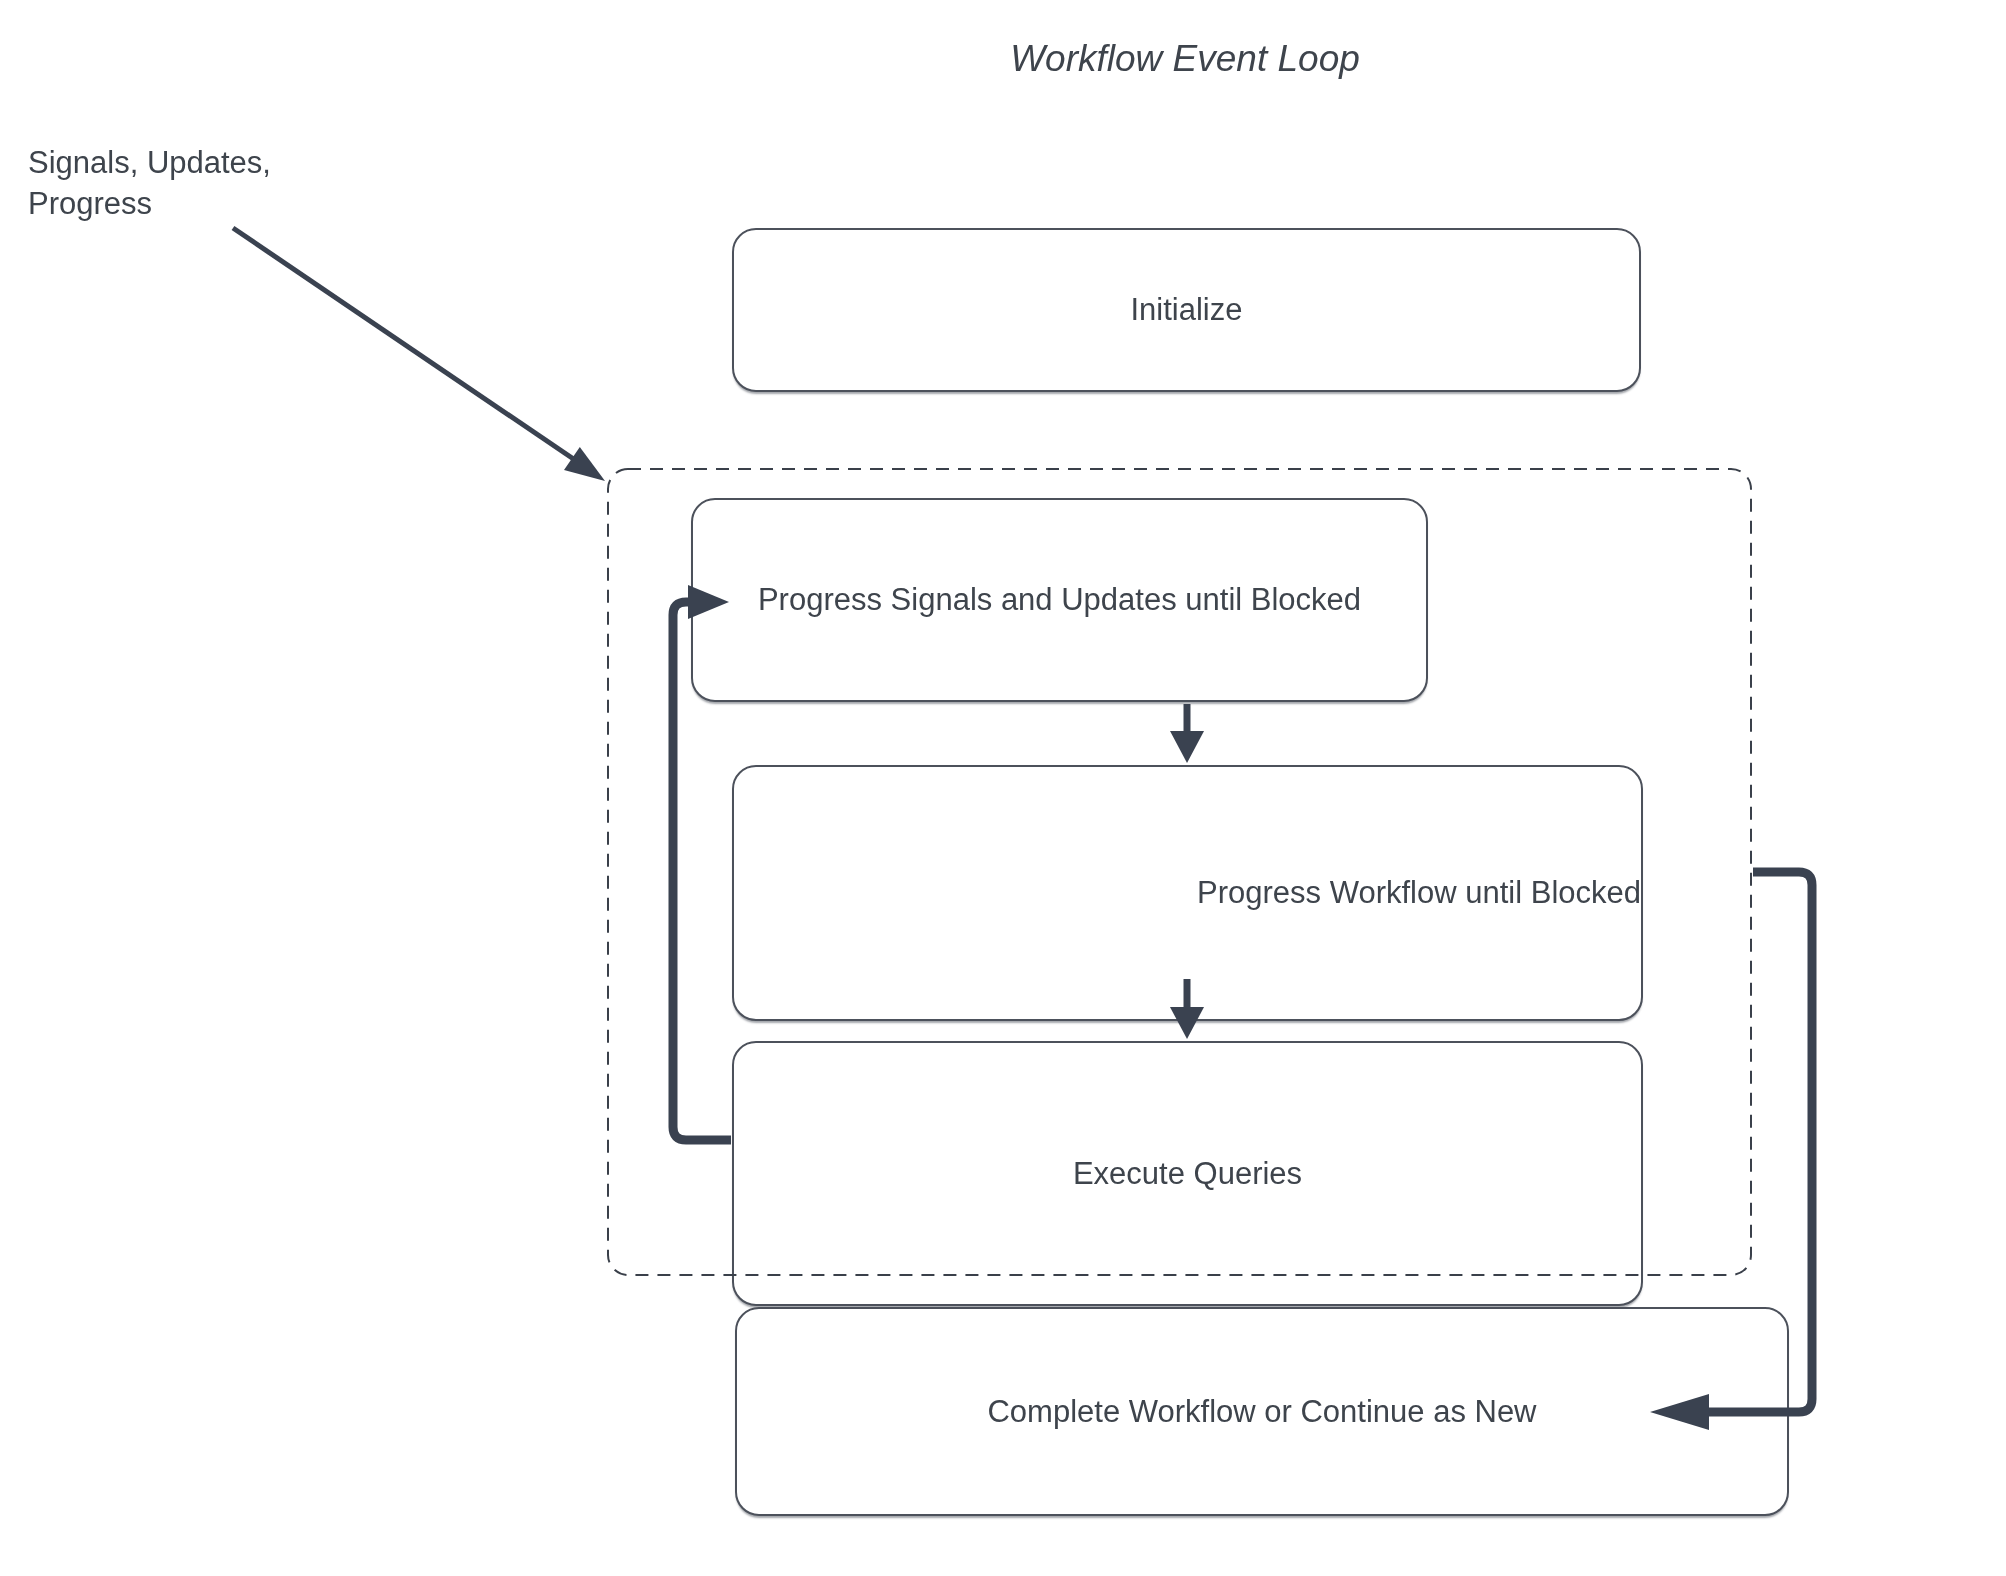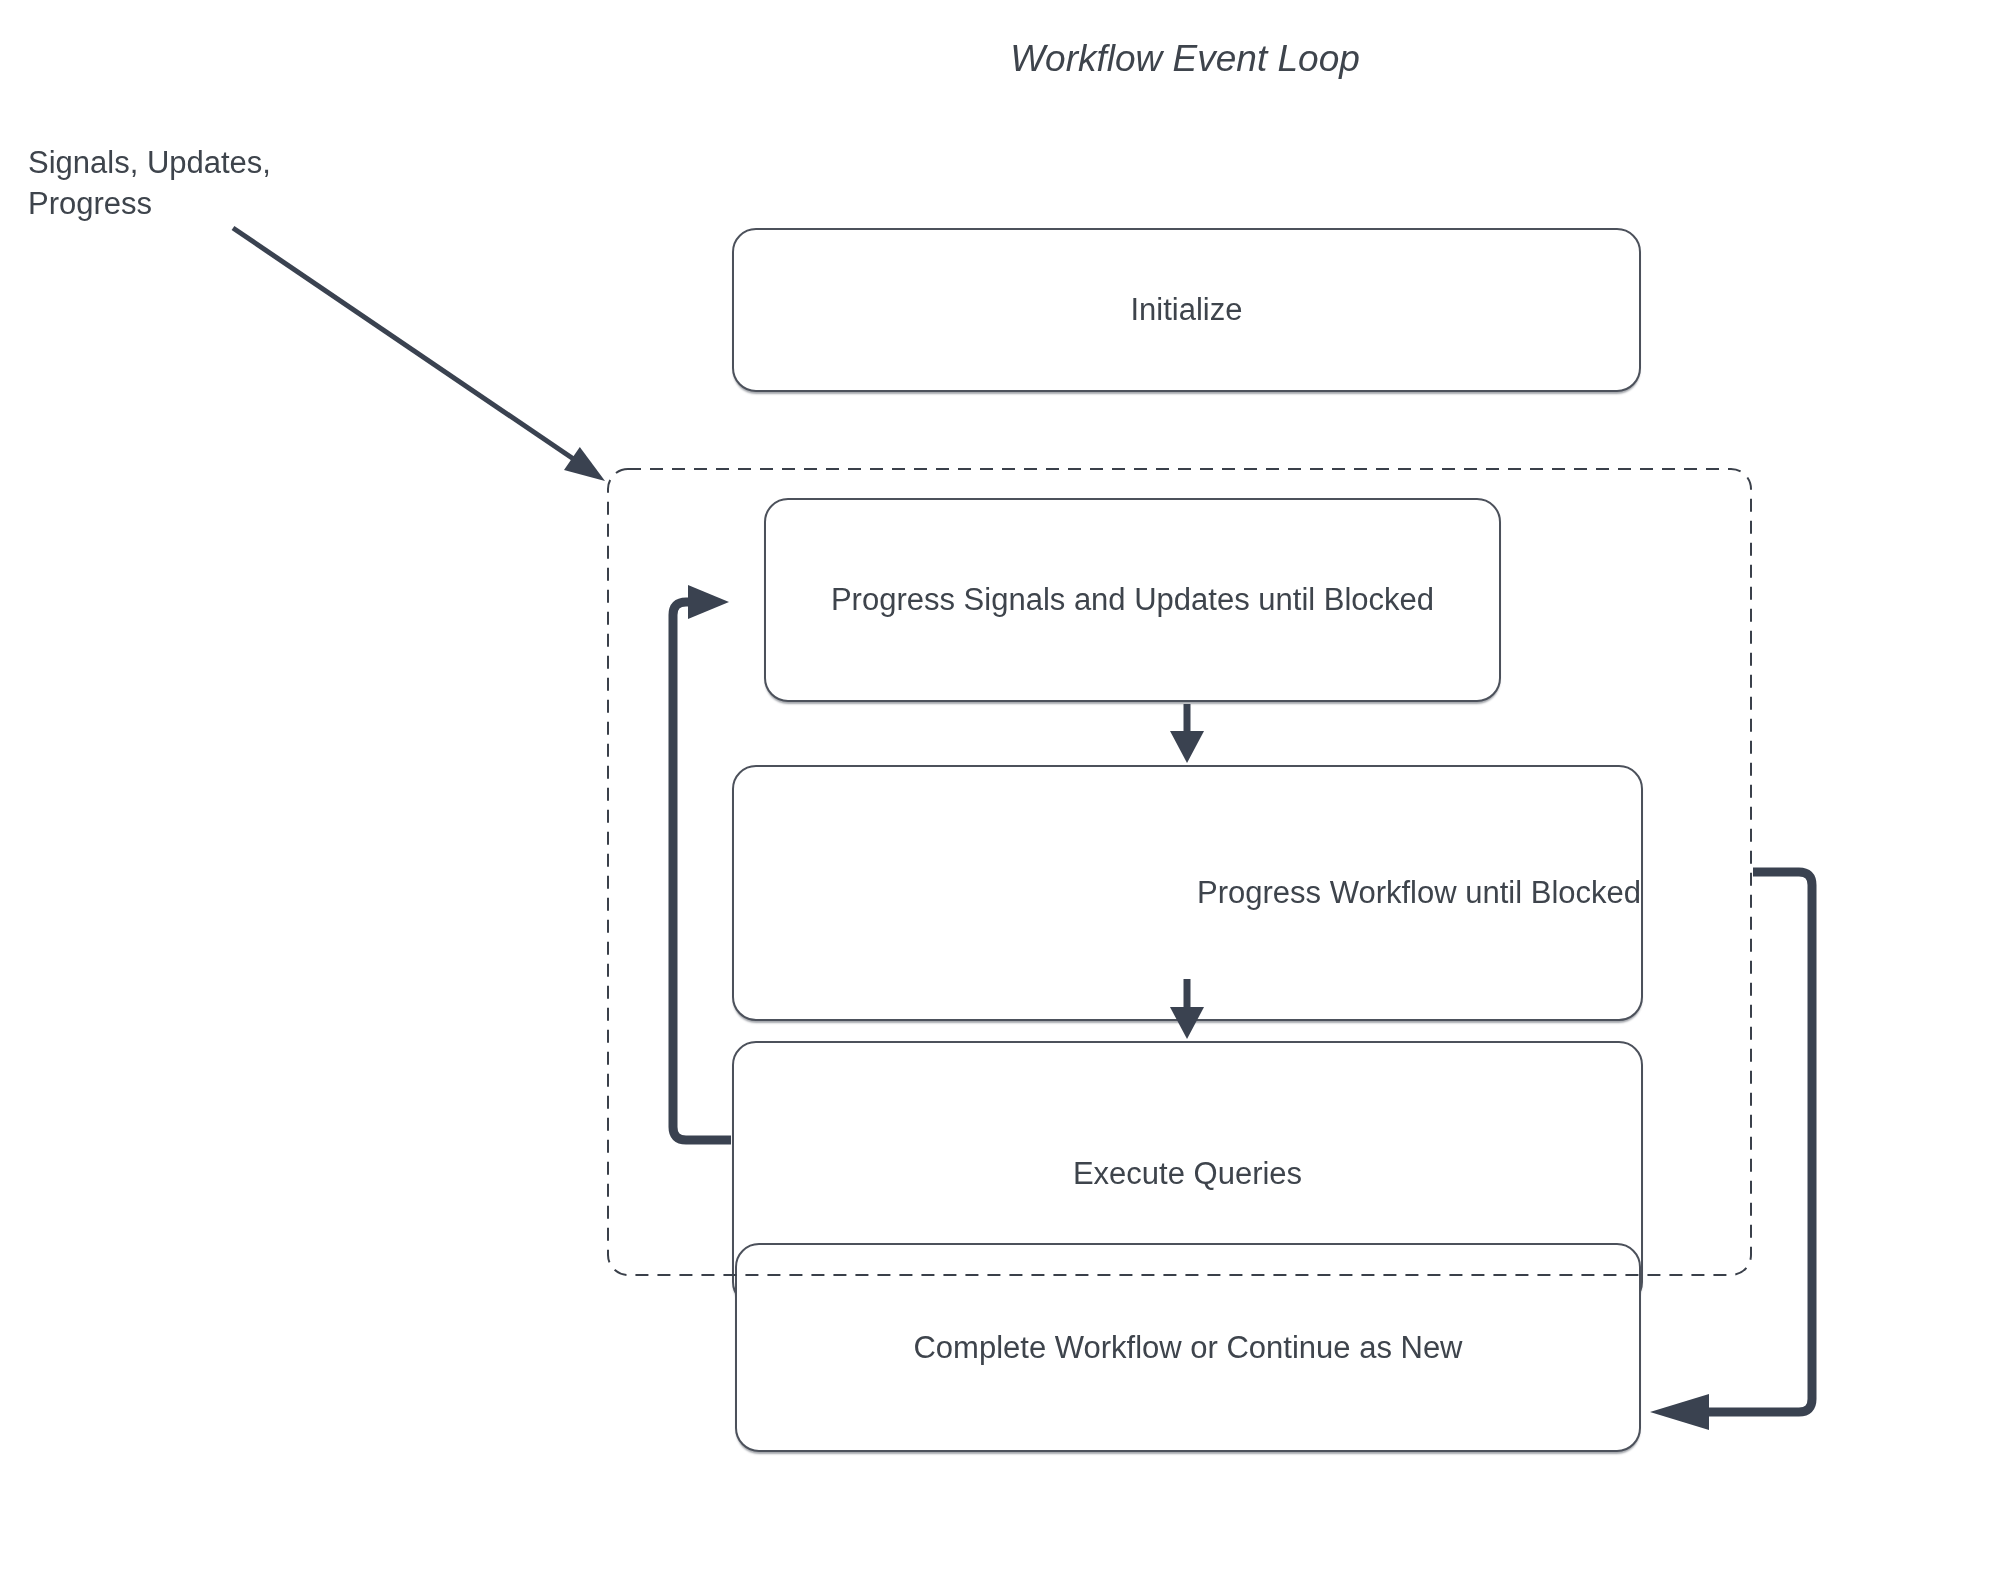--- a/index.html
+++ b/index.html
@@ -37,24 +37,24 @@
     border:2px solid var(--box-border);
     border-radius:24px;
     box-shadow:0 3px 2px -1px rgba(54,60,72,0.45);
     display:flex;align-items:center;justify-content:center;
     text-align:center;
     font-size:31px;
     color:var(--text);
     z-index:2;
   }
   .node-initialize{left:732px;top:228px;width:909px;height:164px;}
-  .node-progress-signals{left:764px;top:498px;width:737px;height:204px;text-align:center;}
+  .node-progress-signals{left:691px;top:498px;width:737px;height:204px;text-align:center;}
   .node-progress-workflow{left:732px;top:765px;width:911px;height:256px;justify-content:flex-end;}
   .node-execute-queries{left:732px;top:1041px;width:911px;height:265px;}
-  .node-complete{left:735px;top:1243px;width:906px;height:209px;}
+  .node-complete{left:735px;top:1307px;width:1054px;height:209px;}
   .connector-layer{
     position:absolute;left:0;top:0;width:2006px;height:1576px;
     z-index:4;pointer-events:none;
   }
   .connector-layer .thin{stroke:var(--line);stroke-width:5;fill:none;}
   .connector-layer .mid{stroke:var(--line);stroke-width:7;fill:none;}
   .connector-layer .thick{stroke:var(--line);stroke-width:9;fill:none;stroke-linecap:butt;}
   .connector-layer .head{fill:var(--line);stroke:none;}
   .connector-layer .loop-boundary{
     stroke:var(--dash);stroke-width:2;fill:none;

